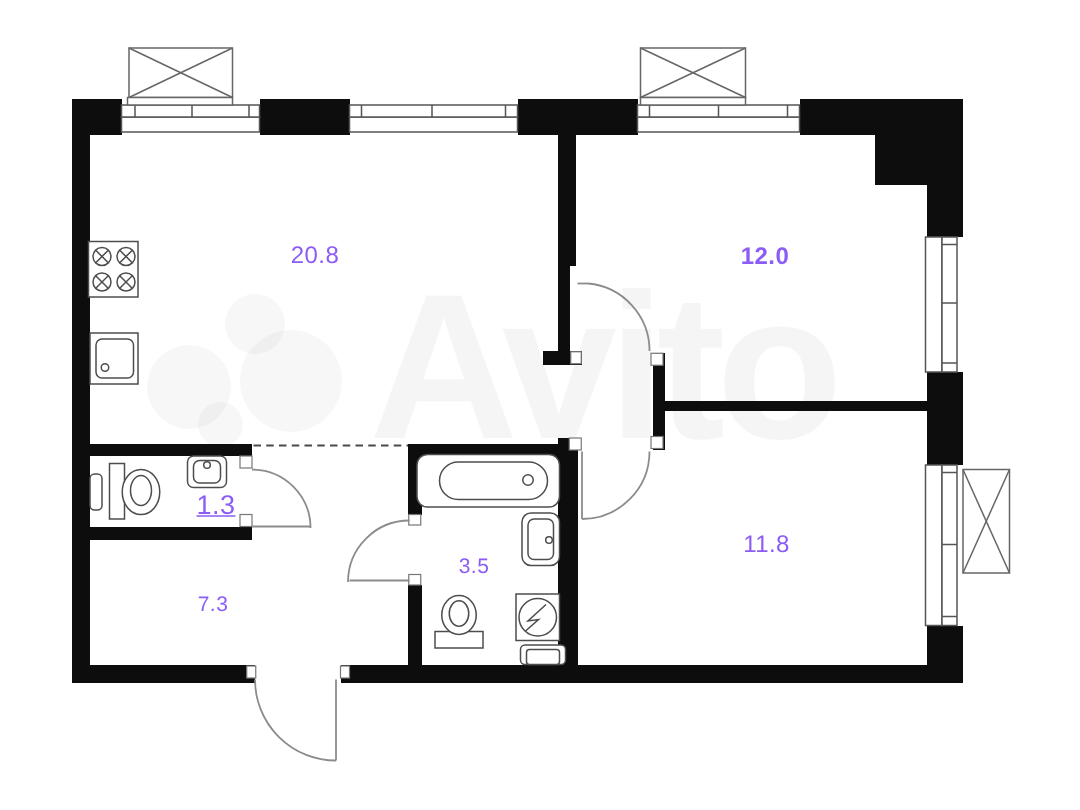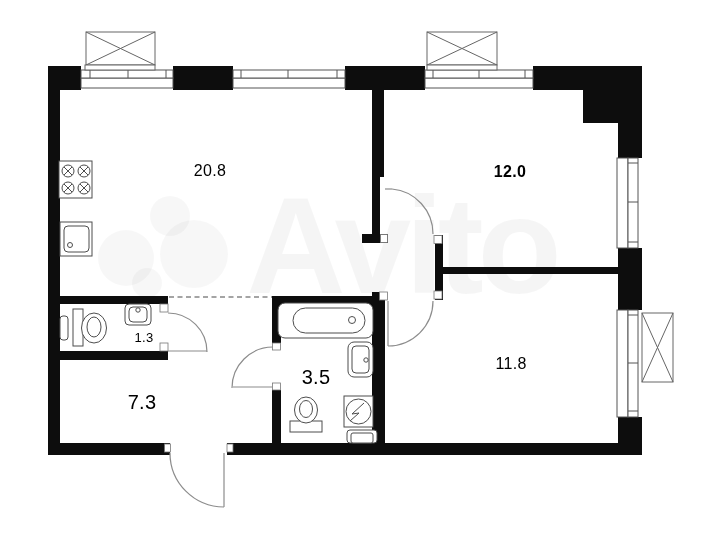--- a/index.html
+++ b/index.html
@@ -1,25 +1,25 @@
 <!DOCTYPE html>
 <html><head>
 <meta charset="utf-8">
 <style>
   html,body{margin:0;padding:0;background:#ffffff;}
   body{font-family:"Liberation Sans", sans-serif;}
   .plan{position:relative;width:720px;height:540px;background:#ffffff;overflow:hidden;}
   .layer{position:absolute;left:0;top:0;}
   .room-label{
     position:absolute;transform:translate(-50%,-50%);
-    color:#000000;letter-spacing:.3px;white-space:nowrap;z-index:30;
+    color:#8b5cf6;letter-spacing:.3px;white-space:nowrap;z-index:30;
   }
   .lbl-lg{font-size:16px;}
-  .lbl-md{font-size:20px;}
-  .lbl-sm{font-size:13px;}
+  .lbl-md{font-size:14px;}
+  .lbl-sm{font-size:18px;text-decoration:underline;}
   .watermark{position:absolute;left:0;top:0;width:720px;height:540px;z-index:1;}
   .wm-circle{position:absolute;border-radius:50%;background:rgba(0,0,0,0.030);}
   .wm-text{
     position:absolute;left:246px;top:176px;
     font-size:138px;font-weight:bold;letter-spacing:-6px;
     color:rgba(0,0,0,0.038);line-height:1;
   }
 </style>
 </head>
 <body>

